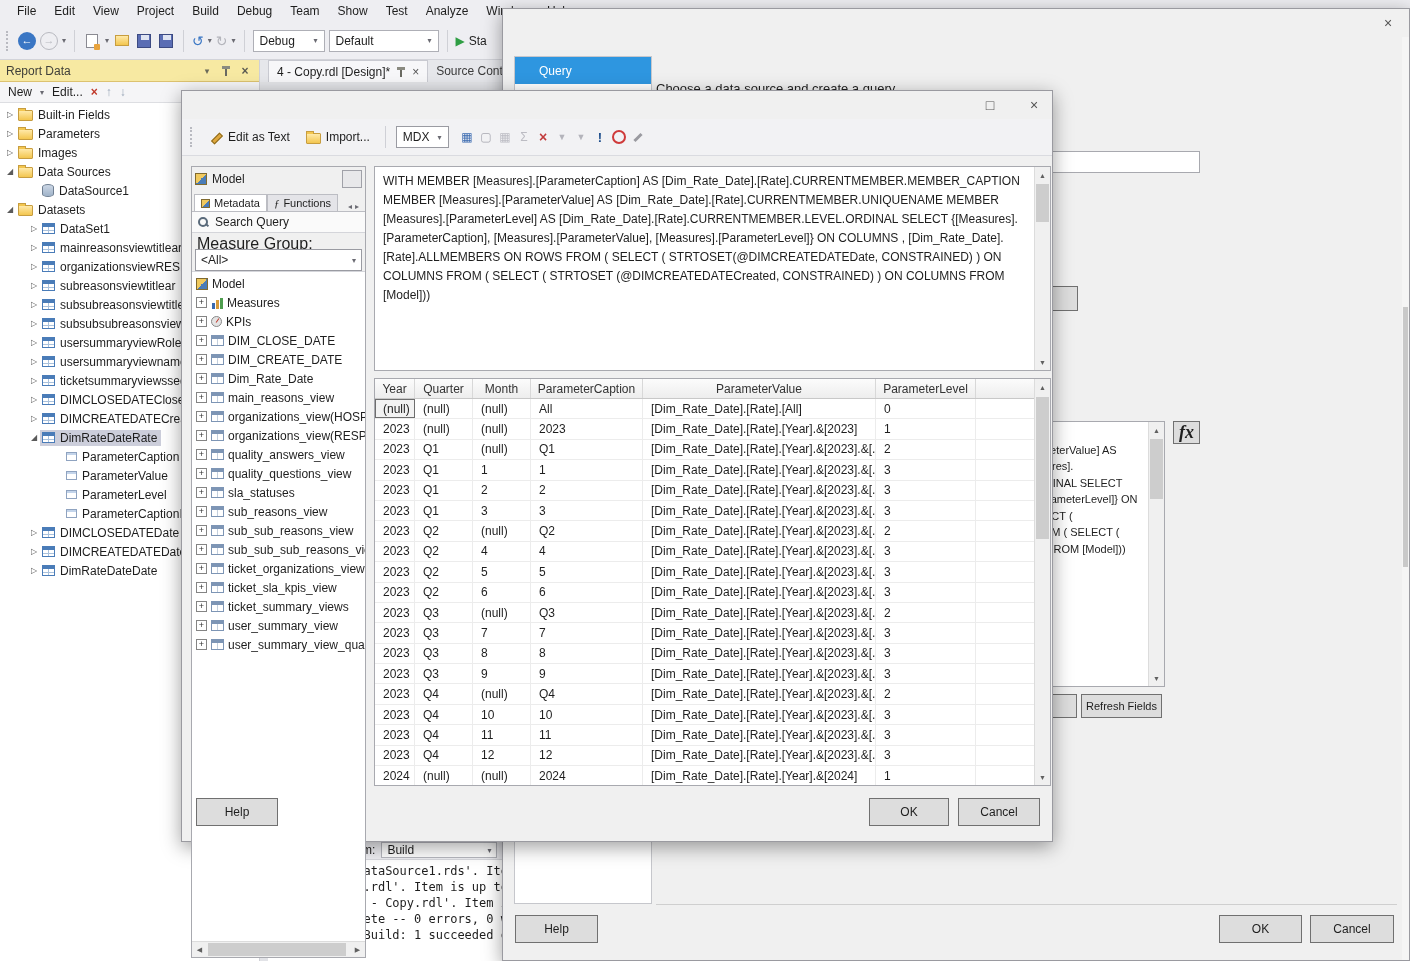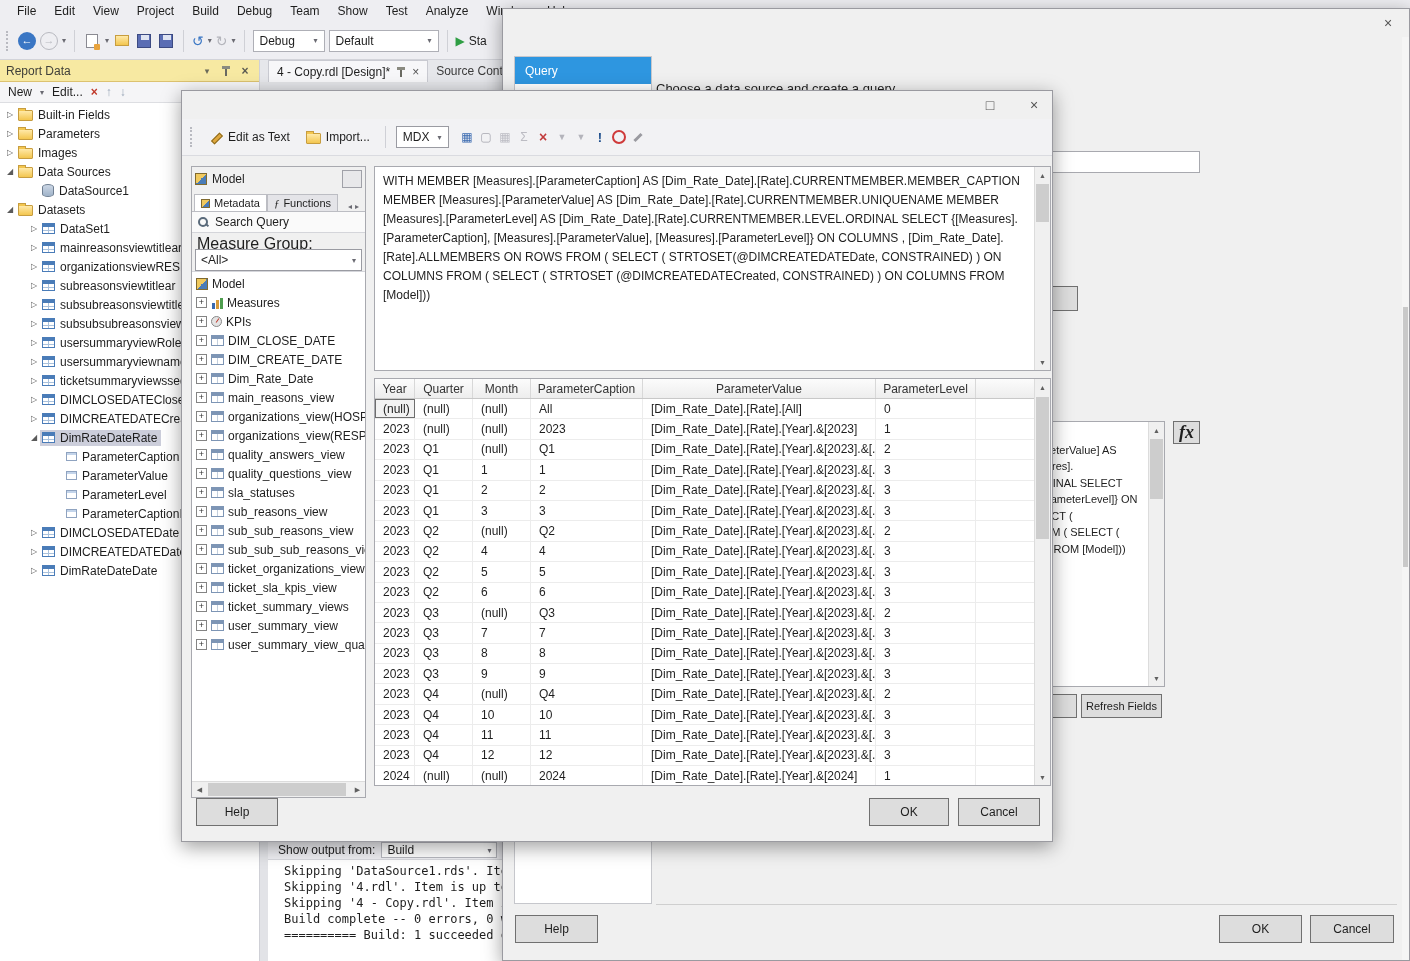--- a/index.html
+++ b/index.html
@@ -95,21 +95,21 @@
   .win-btn { position:absolute; top:0; height:28px; display:flex; align-items:center; justify-content:center; color:#555; font-size:14px; }
   .btn { background:#dddddd; border:1px solid #707070; font-size:12px; color:#1e1e1e;
          display:flex; align-items:center; justify-content:center; font-family:inherit; }
   .vscroll { position:absolute; right:0; top:0; bottom:0; width:16px; background:#f0f0f0; border-left:1px solid #dcdcdc; }
   .sb-btn { position:absolute; left:0; width:15px; height:16px; display:flex; align-items:center; justify-content:center; font-size:7px; color:#606060; background:#f0f0f0; }
   .sb-thumb { position:absolute; left:1px; width:13px; background:#cdcdcd; }
 
   
   .dp-dialog { left:502px; top:8px; width:908px; height:953px; z-index:10; }
   .dp-nav { position:absolute; left:11px; top:47px; width:138px; height:848px; background:#fff; border:1px solid #c6c7cc; }
-  .dp-nav-item { height:27px; display:flex; align-items:center; padding-left:10px; background:#2e96e0; color:#fff;text-align:right; }
+  .dp-nav-item { height:27px; display:flex; align-items:center; padding-left:24px; background:#2e96e0; color:#fff;text-align:right; }
   .dp-instruction { position:absolute; left:153px; top:72px; font-size:13px; color:#1e1e1e; }
   .dp-name-input { position:absolute; left:153px; top:142px; width:544px; height:22px; background:#fff; border:1px solid #a8a9af; }
   .dp-sliver-btn { position:absolute; left:500px; top:277px; width:75px; height:25px; }
   .dp-querybox { position:absolute; left:150px; top:412px; width:512px; height:266px; background:#fff; border:1px solid #a8a9af; overflow:hidden; }
   .dp-querytext { position:absolute; left:0; top:0; right:17px; bottom:0; padding:3px 4px 3px 8px;
                   font-size:11px; line-height:16.5px; word-break:break-word; overflow:hidden; color:#1e1e1e; }
   .dp-fx { position:absolute; left:670px; top:412px; width:27px; height:23px;
            font-family:"Liberation Serif", serif; font-style:italic; font-weight:bold; font-size:18px; }
   .dp-import { position:absolute; left:481px; top:685px; width:93px; height:24px; }
   .dp-refresh { position:absolute; left:578px; top:685px; width:81px; height:24px; }
@@ -134,21 +134,21 @@
   .show-empty-cells-icon::before { content:"▢"; color:#a8a8b0; }
   .auto-execute-icon::before { content:"▦"; color:#bcbcc3; }
   .show-aggregations-icon::before { content:"Σ"; color:#bcbcc3; }
   .delete-icon::before { content:"×"; color:#c23b3b; font-weight:bold; font-size:14px; }
   .add-filter-icon::before, .filter-icon::before { content:"▼"; color:#b4b4bb; font-size:9px; }
   .execute-query-icon::before { content:"!"; color:#1e4e8c; font-weight:bold; font-size:13px; }
   .cancel-query-icon::before { content:""; width:10px; height:10px; border:2px solid #cf3a3a; border-radius:50%; display:block; }
   .design-mode-icon { position:relative; }
   .design-mode-icon::before { content:""; position:absolute; left:3px; top:7px; width:10px; height:3px; background:#9a9aa0; transform:rotate(-45deg); }
 
-  .model-panel { position:absolute; left:9px; top:75px; width:175px; height:632px; background:#f0f0f0;
+  .model-panel { position:absolute; left:9px; top:75px; width:175px; height:792px; background:#f0f0f0;
                  border:1px solid #a8a9af; display:flex; flex-direction:column; }
   .mp-cube-row { height:23px; display:flex; align-items:center; gap:5px; padding:0 3px; }
   .mp-cube-btn { margin-left:auto; width:20px; height:18px; background:#e8e8ea; border:1px solid #a0a1a8; }
   .mp-tabs { height:22px; display:flex; align-items:flex-end; border-bottom:1px solid #bcbdc3; padding-left:2px; }
   .mp-tab { display:flex; align-items:center; gap:4px; padding:2px 6px; font-size:11px; border:1px solid #bcbdc3; border-bottom:none; background:#e4e4e8; }
   .mp-tab.active { background:#fff; }
   .fx-i { font-family:"Liberation Serif", serif; font-style:italic; font-size:11px; }
   .mp-tab-arrows { margin-left:auto; font-size:8px; color:#6a6a72; padding:0 3px; letter-spacing:3px; }
   .mp-search { height:21px; display:flex; align-items:center; gap:6px; padding:0 5px; border-bottom:1px solid #d4d5da; background:#fafafa; }
   .mag-icon { position:relative; width:12px; height:12px; flex:none; }

